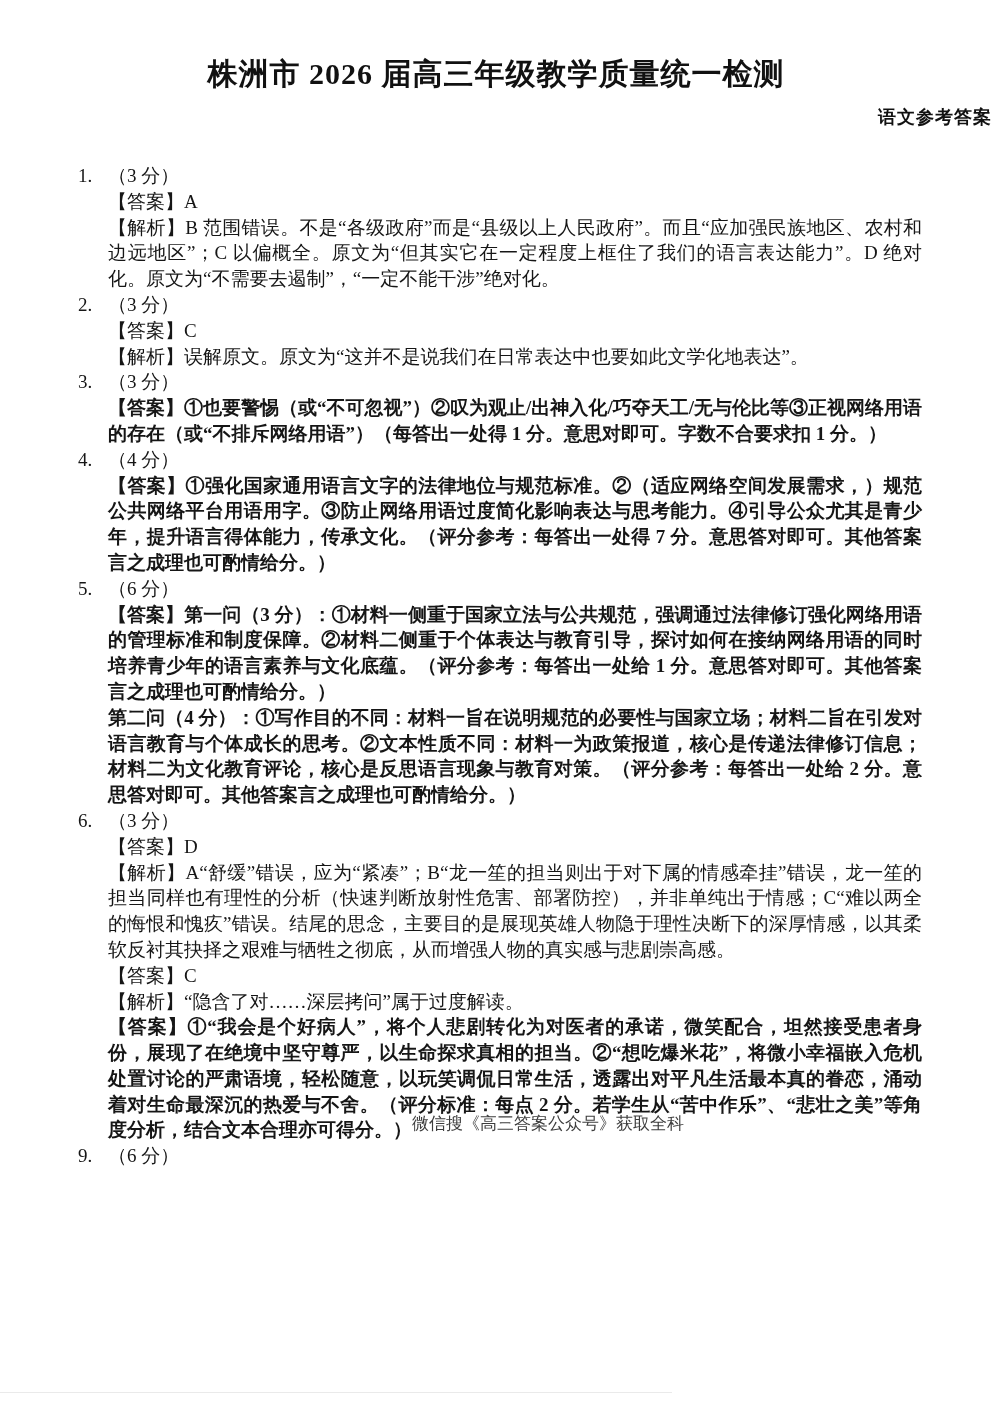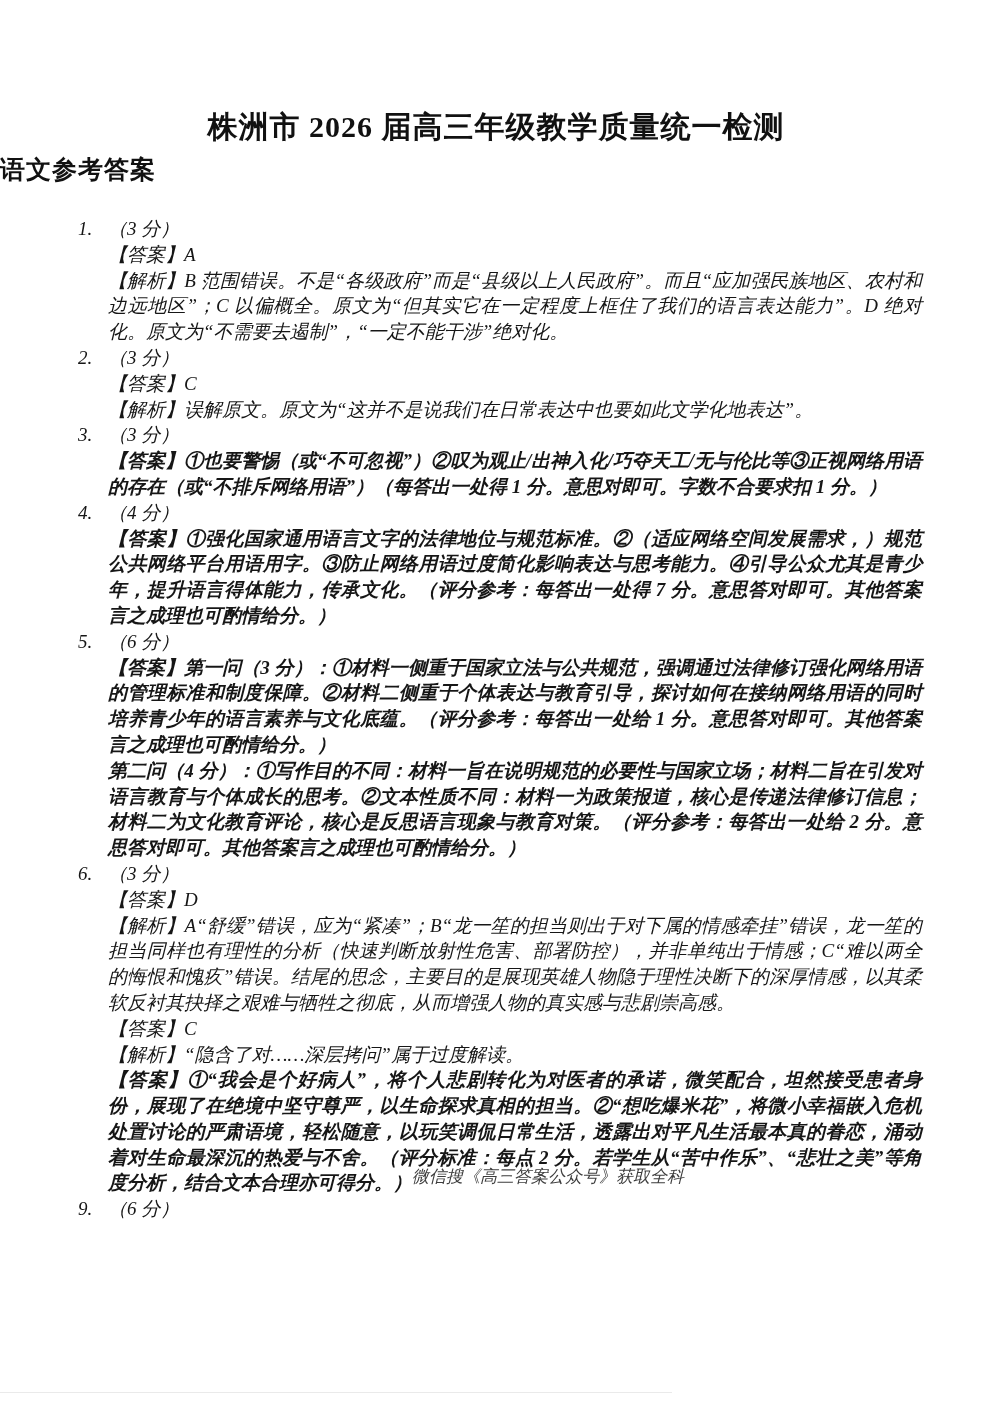--- a/index.html
+++ b/index.html
@@ -15,44 +15,43 @@
   }
   .sheet {
     position: relative;
     width: 992px;
     height: 1403px;
     overflow: hidden;
     background: #ffffff;
   }
   .doc-title {
     margin: 0;
-    padding-top: 108px;
+    padding-top: 55px;
     text-align: center;
     font-size: 30px;
     line-height: 38px;
     font-weight: 700;
     letter-spacing: 1px;
     color: #111111;
   }
   .doc-subtitle {
     margin: 11px 0 0 0;
-    text-align: left;
-    font-size: 25px;
+    text-align: right;
+    font-size: 18px;
     line-height: 26px;
     font-weight: 700;
     letter-spacing: 1px;
     color: #111111;
   }
   .questions {
     margin: 33px 70px 0 78px;
     font-size: 19px;
     line-height: 25.8px;
     text-align: justify;
     word-break: break-all;
-    font-style: italic;
   }
   .question { margin: 0; }
   .q-head { margin: 0; white-space: nowrap; }
   .q-num {
     display: inline-block;
     width: 30px;
     font-family: "Liberation Serif", "DejaVu Serif", serif;
   }
   .q-block {
     margin: 0 0 0 30px;

